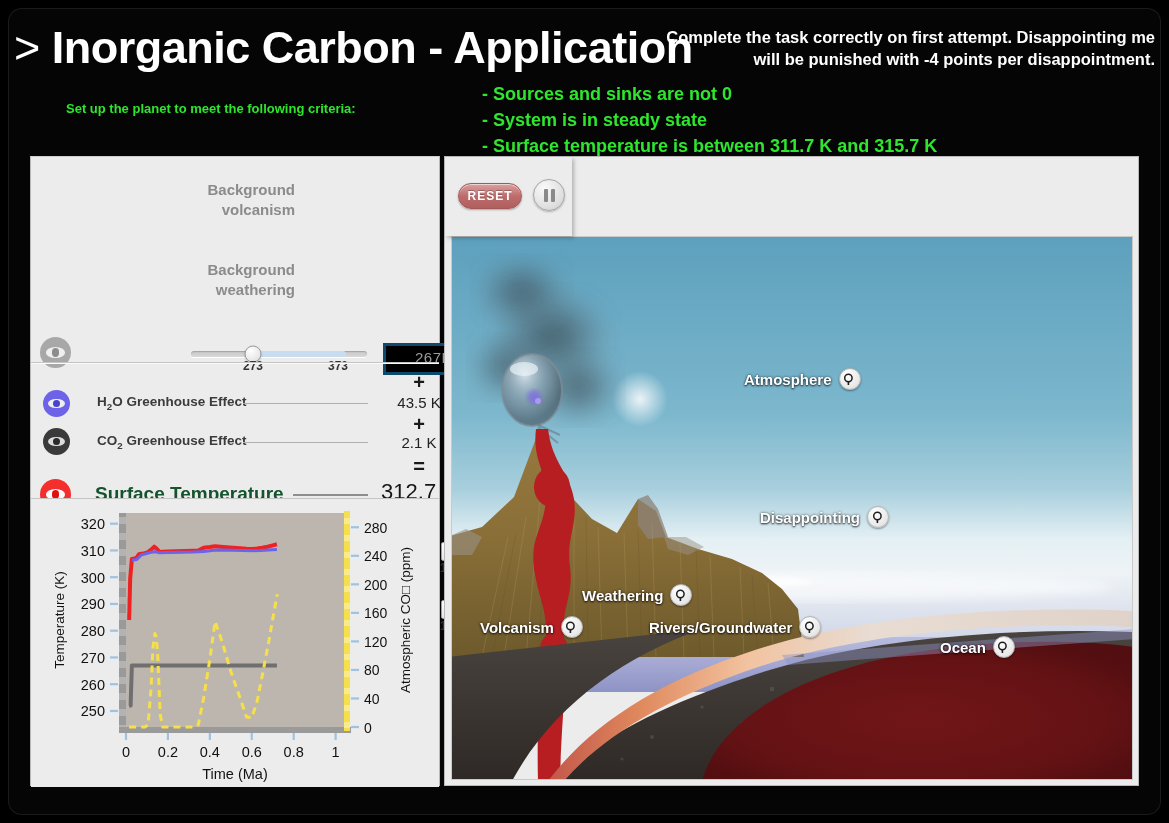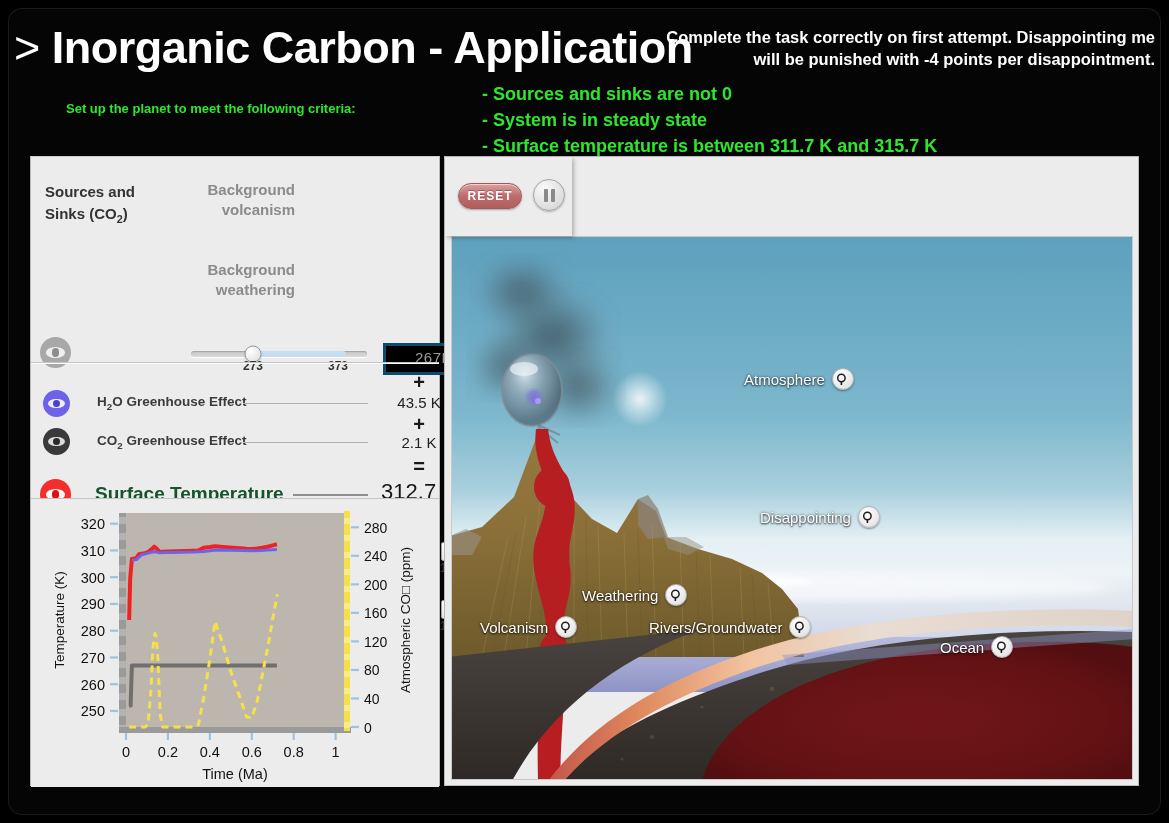--- a/index.html
+++ b/index.html
@@ -290,21 +290,21 @@
   }
   .hotspot {
     position: absolute;
     display: flex; align-items: center; gap: 7px;
     white-space: nowrap;
     z-index: 4;
   }
   .hotspot .txt {
     color: #fff;
     font-size: 15px;
-    font-weight: 400;
+    font-weight: 700;
     text-shadow: 0 1px 2px rgba(0,0,0,.75), 0 0 3px rgba(0,0,0,.6);
   }
   .hotspot .glass {
     width: 22px; height: 22px;
     border-radius: 50%;
     background: radial-gradient(circle at 35% 28%, #ffffff, #e8e8e8 68%, #d2d2d2);
     border: 1px solid #b5b5b5;
     box-shadow: 0 1px 2px rgba(0,0,0,.4);
     display: flex; align-items: center; justify-content: center;
     flex: 0 0 auto;
@@ -374,24 +374,20 @@
         </div>
     </div>
     <div id="lbl-surf">Surface Temperature</div>
     <div class="leader" id="leader-surf"></div>
     <div class="op" id="op3">=</div>
     <div id="val-surface">312.7 K</div>
 
     <div class="panel-divider" style="top:205px"></div>
 
     <div id="ss-panel"></div>
-    <div id="ss-title">
-      <span>Sources and</span><br>
-      Sinks (CO<sub>2</sub>)
-    </div>
 
     <div class="ss-rowlabel" id="ss-lbl-volc">
       <span>Background</span><br>
       <span>volcanism</span>
     </div>
     <div class="slider ss-slider" id="sl-volc">
       <div class="track"></div>
       <div class="handle" id="sl-volc-handle" style="left: 52%;"></div>
       <div class="endlabel lo">Low</div>
       <div class="endlabel hi">High</div>

